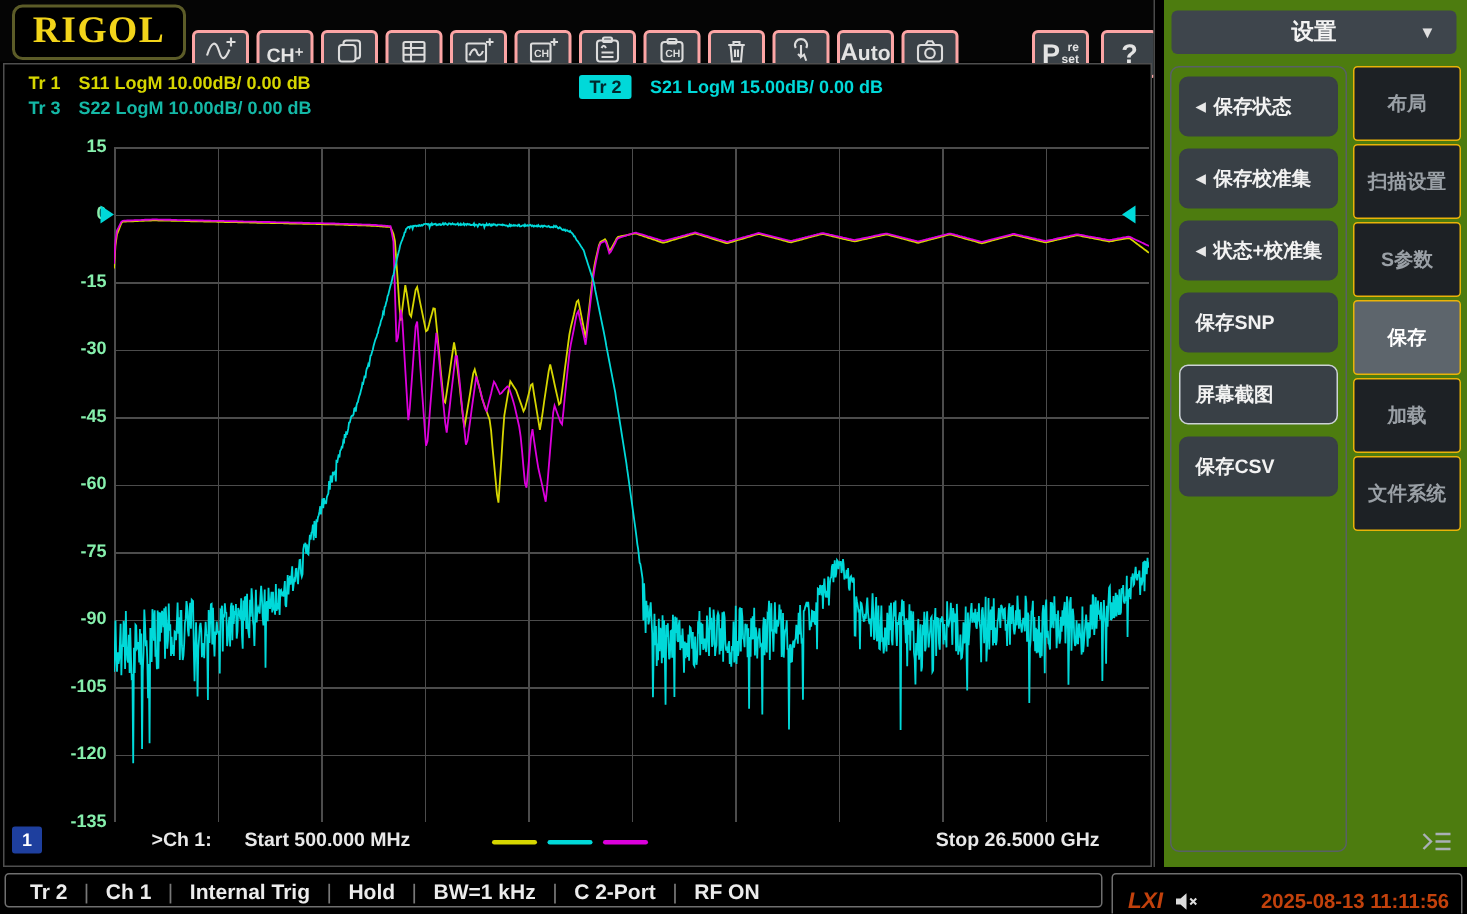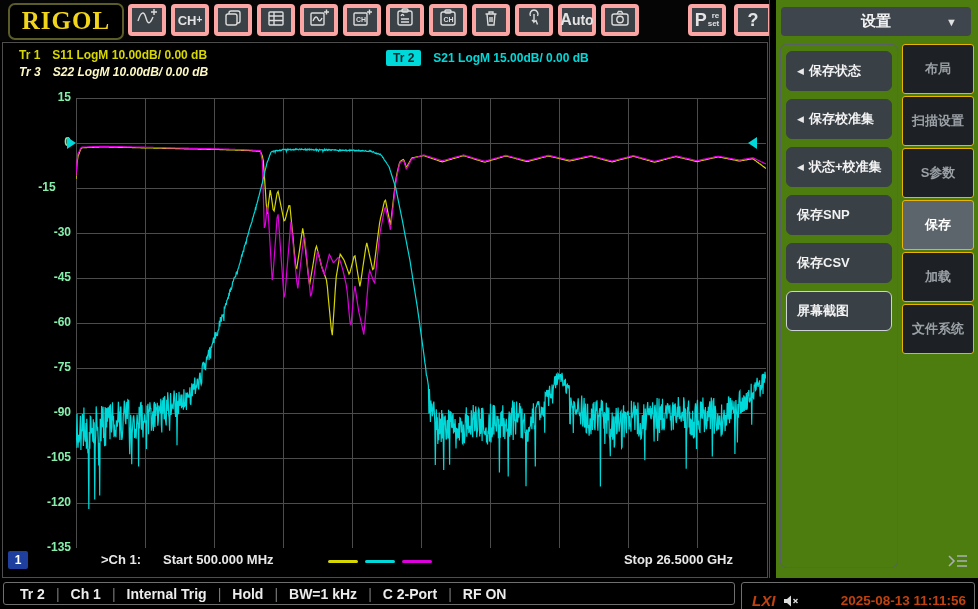--- a/index.html
+++ b/index.html
@@ -5,22 +5,22 @@
   html,body{margin:0;padding:0;background:#000;width:978px;height:609px;overflow:hidden;
     font-family:"Liberation Sans","DejaVu Sans",sans-serif;}
   .screen{position:relative;width:978px;height:609px;background:#000;}
 
   
   .topbar{position:absolute;left:0;top:0;width:978px;height:41px;background:#050505;}
   .logo{position:absolute;left:8px;top:3px;width:112px;height:33px;background:#000;
     border:2px solid #5c5c28;border-radius:7px;color:#f2d41a;
     font-family:"Liberation Serif","DejaVu Serif",serif;font-weight:bold;font-size:25px;
     letter-spacing:1px;text-align:center;line-height:31px;}
-  .tb-btn{position:absolute;top:4px;width:38px;height:32px;background:#3a4147;
-    border:4px solid #fca5a5;border-radius:4px;display:flex;align-items:center;
+  .tb-btn{position:absolute;top:20px;width:38px;height:32px;background:#3a4147;
+    border:2px solid #fca5a5;border-radius:4px;display:flex;align-items:center;
     justify-content:center;color:#e3e3e3;box-sizing:border-box;}
   .tb-btn svg{stroke:#dcdcdc;fill:none;stroke-width:1.4px;}
   .tb-btn svg text{stroke:none;fill:#dcdcdc;}
   .tb-text{font-size:13px;font-weight:bold;}
   .tb-sup{font-size:10px;font-weight:bold;vertical-align:top;line-height:10px;}
   .tb-auto{font-size:14px;font-weight:bold;}
   .tb-auto::first-letter{font-size:16px;}
   .tb-big{font-size:18px;font-weight:bold;}
   .tb-stack{display:inline-block;font-size:8px;font-weight:bold;line-height:8px;text-align:right;margin-left:1px;}
   .tb-stack i{display:block;font-style:normal;}
@@ -193,31 +193,31 @@
     </div>
     <div class="tb-btn" style="left:734px">
       <span class="tb-big">?</span>
     </div>
   </div>
 
   <div class="main">
     <div class="tr-row" style="left: 16px; top: 5px; color: rgb(214, 214, 0);">
       <span>Tr 1</span><span class="tr-gap">S11 LogM 10.00dB/ 0.00 dB</span>
     </div>
-    <div class="tr-row" style="left: 16px; top: 22px; color: #fef9c3; font-style: italic;">
+    <div class="tr-row" style="left: 16px; top: 22px; color: #14b8a6;">
       <span>Tr 3</span><span class="tr-gap">S22 LogM 10.00dB/ 0.00 dB</span>
     </div>
     <div class="tr-row" style="left: 383px; top: 8px; color: rgb(0, 217, 217);">
       <span class="tr2-box" style="background: rgb(0, 217, 217); color: rgb(0, 40, 45);">Tr 2</span><span class="tr-gap">S21 LogM 15.00dB/ 0.00 dB</span>
     </div>
 
     <div class="ylabels" id="ylabels" style="position:absolute;left:18px;top:55px;width:50px;height:450px;">
         <div style="top: -8px;">15</div>
         <div style="top: 37px;">0</div>
-        <div style="top: 82px; text-align: center;">-15</div>
+        <div style="top: 82px;">-15</div>
         <div style="top: 127px;">-30</div>
         <div style="top: 172px;">-45</div>
         <div style="top: 217px;">-60</div>
         <div style="top: 262px;">-75</div>
         <div style="top: 307px;">-90</div>
         <div style="top: 352px;">-105</div>
         <div style="top: 397px;">-120</div>
         <div style="top: 442px;">-135</div>
       </div>
 
@@ -282,25 +282,25 @@
             <span class="arrow">◀</span>
             <span>保存校准集</span>
           </div>
           <div class="sb-item">
             <span class="arrow">◀</span>
             <span>状态+校准集</span>
           </div>
           <div class="sb-item">
             <span>保存SNP</span>
           </div>
-          <div class="sb-item">
-            <span>保存CSV</span>
-          </div>
           <div class="sb-item selected">
             <span>屏幕截图</span>
+          </div>
+          <div class="sb-item">
+            <span>保存CSV</span>
           </div>
         </div>
     </div>
     <div class="sb-tabs" id="tabs">
         <div class="sb-tab">布局</div>
         <div class="sb-tab">扫描设置</div>
         <div class="sb-tab">S参数</div>
         <div class="sb-tab active">保存</div>
         <div class="sb-tab">加载</div>
         <div class="sb-tab">文件系统</div>

